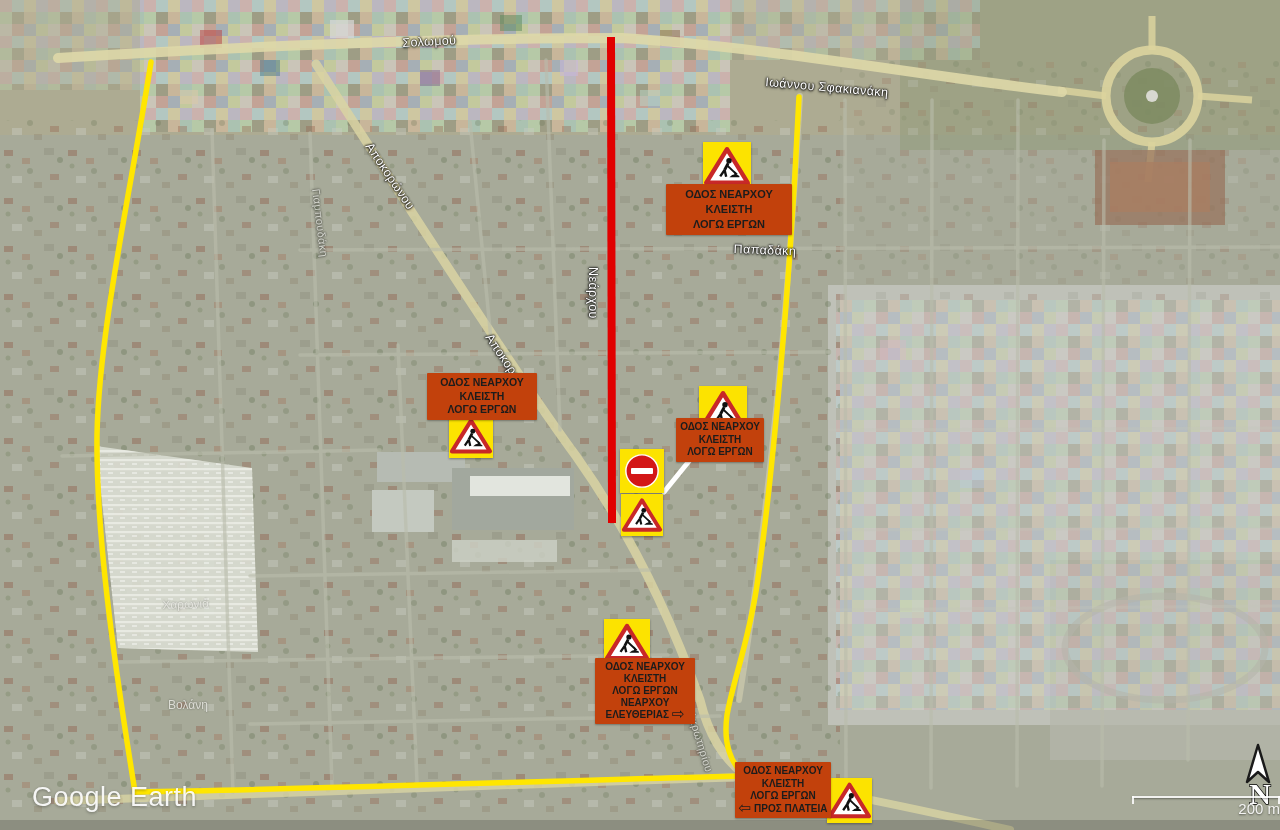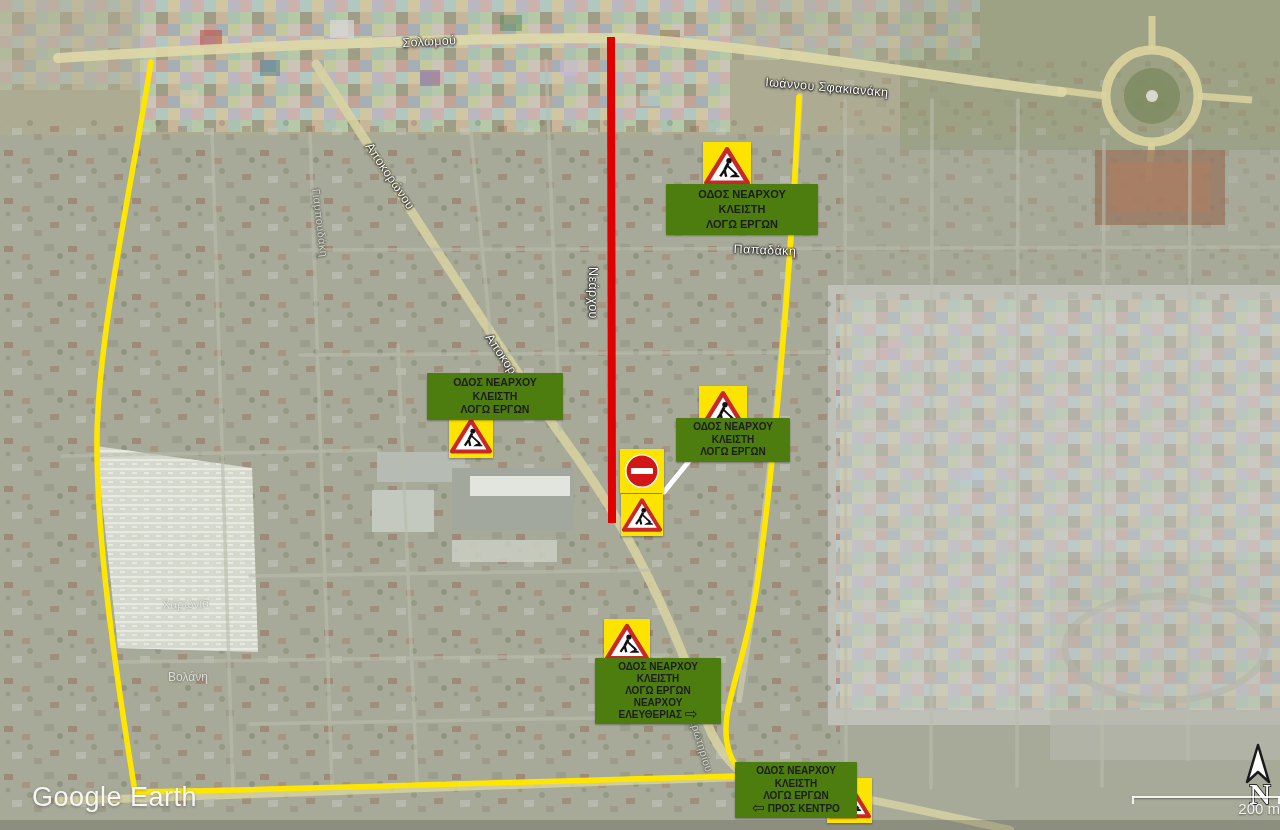--- a/index.html
+++ b/index.html
@@ -1,21 +1,21 @@
 <!DOCTYPE html>
 <html><head>
 <meta charset="utf-8">
 <style>
   html,body{margin:0;padding:0;background:#222;}
   .map{position:relative;width:1280px;height:830px;overflow:hidden;background:#a7aa99;
        font-family:"Liberation Sans",sans-serif;}
   .bg{position:absolute;left:0;top:0;}
   .sign{position:absolute;filter:drop-shadow(0 1px 1px rgba(0,0,0,.35));}
-  .lbl{position:absolute;background:#4d7c0f;color:#1c1c1c;font-weight:700;text-align:center;
-       padding:3px 15px;box-shadow:0 1px 2px rgba(0,0,0,.3);border-radius:1px;}
+  .lbl{position:absolute;background:#c2410c;color:#1c1c1c;font-weight:700;text-align:center;
+       padding:3px 2px;box-shadow:0 1px 2px rgba(0,0,0,.3);border-radius:1px;}
   .lbl div{white-space:nowrap;}
   .arrow-line{display:flex;align-items:flex-start;justify-content:center;gap:3px;}
   .oarr{font-family:"DejaVu Sans",sans-serif;font-weight:400;font-size:15px;line-height:10px;}
   .street{position:absolute;color:#ffffff;font-size:12.5px;white-space:nowrap;letter-spacing:.4px;
           text-shadow:0 0 2px #000,0 0 2px #000,0 1px 3px rgba(0,0,0,.85);transform-origin:0 0;}
   .street.faint{opacity:.5;font-size:11px;}
   .area{position:absolute;color:#e6e6e0;font-size:12px;white-space:nowrap;opacity:.85;
         text-shadow:0 0 2px rgba(0,0,0,.55);transform-origin:0 0;}
   .watermark{position:absolute;left:8px;top:782px;font-size:27px;color:rgba(255,255,255,.92);
              letter-spacing:.5px;text-shadow:0 1px 3px rgba(0,0,0,.35);margin-left:24px;}
@@ -173,21 +173,21 @@
 
   <div class="street" style="left:402px;top:36px;transform:rotate(-3deg);">Σολωμού</div>
   <div class="street" style="left:766px;top:75px;transform:rotate(5deg);">Ιωάννου Σφακιανάκη</div>
   <div class="street" style="left:734px;top:242px;transform:rotate(2deg);">Παπαδάκη</div>
   <div class="street" style="left:600px;top:267px;transform:rotate(90deg);">Νεάρχου</div>
   <div class="street" style="left:374px;top:140px;transform:rotate(56deg);">Αποκορώνου</div>
   <div class="street" style="left:494px;top:331px;transform:rotate(56deg);">Αποκορώνου</div>
   <div class="street faint" style="left:322px;top:188px;transform:rotate(83deg);">Γιαμπουδάκη</div>
   <div class="street faint" style="left:697px;top:710px;transform:rotate(73deg);">Ακρωτηρίου</div>
   <div class="area" style="left:162px;top:598px;transform:rotate(-2deg);">Χαρωνιά</div>
-  <div class="area" style="left:168px;top:670px;">Βολάνη</div>
+  <div class="area" style="left:168px;top:698px;">Βολάνη</div>
 
   <svg class="sign" style="left:703px;top:142px;" width="48" height="48" viewBox="0 0 60 60">
       <use href="#sym-works"></use>
     </svg>
   <svg class="sign" style="left:449px;top:414px;" width="44" height="44" viewBox="0 0 60 60">
       <use href="#sym-works"></use>
     </svg>
   <svg class="sign" style="left:699px;top:386px;" width="48" height="48" viewBox="0 0 60 60">
       <use href="#sym-works"></use>
     </svg>
@@ -232,21 +232,21 @@
       <span class="oarr">⇨</span>
     </div>
   </div>
 
   <div class="lbl" style="left:735px;top:762px;width:92px;font-size:10px;line-height:12.5px;">
     <div>ΟΔΟΣ ΝΕΑΡΧΟΥ</div>
     <div>ΚΛΕΙΣΤΗ</div>
     <div>ΛΟΓΩ ΕΡΓΩΝ</div>
     <div class="arrow-line">
       <span class="oarr">⇦</span>
-      <span>ΠΡΟΣ ΚΕΝΤΡΟ</span>
+      <span>ΠΡΟΣ ΠΛΑΤΕΙΑ</span>
     </div>
   </div>
 
   <div class="watermark">Google Earth</div>
 
   <svg class="north" width="46" height="72" viewBox="0 0 46 72">
     <path d="M22 5 L33 42 L22 32 L11 42 Z" fill="#ffffff" stroke="#1a1a1a" stroke-width="2.5" stroke-linejoin="round"></path>
     <text x="24" y="64" font-family="Liberation Serif, serif" font-weight="700" font-size="30" fill="#ffffff" stroke="#000000" stroke-width="1.4" paint-order="stroke" text-anchor="middle">N</text>
   </svg>
 

